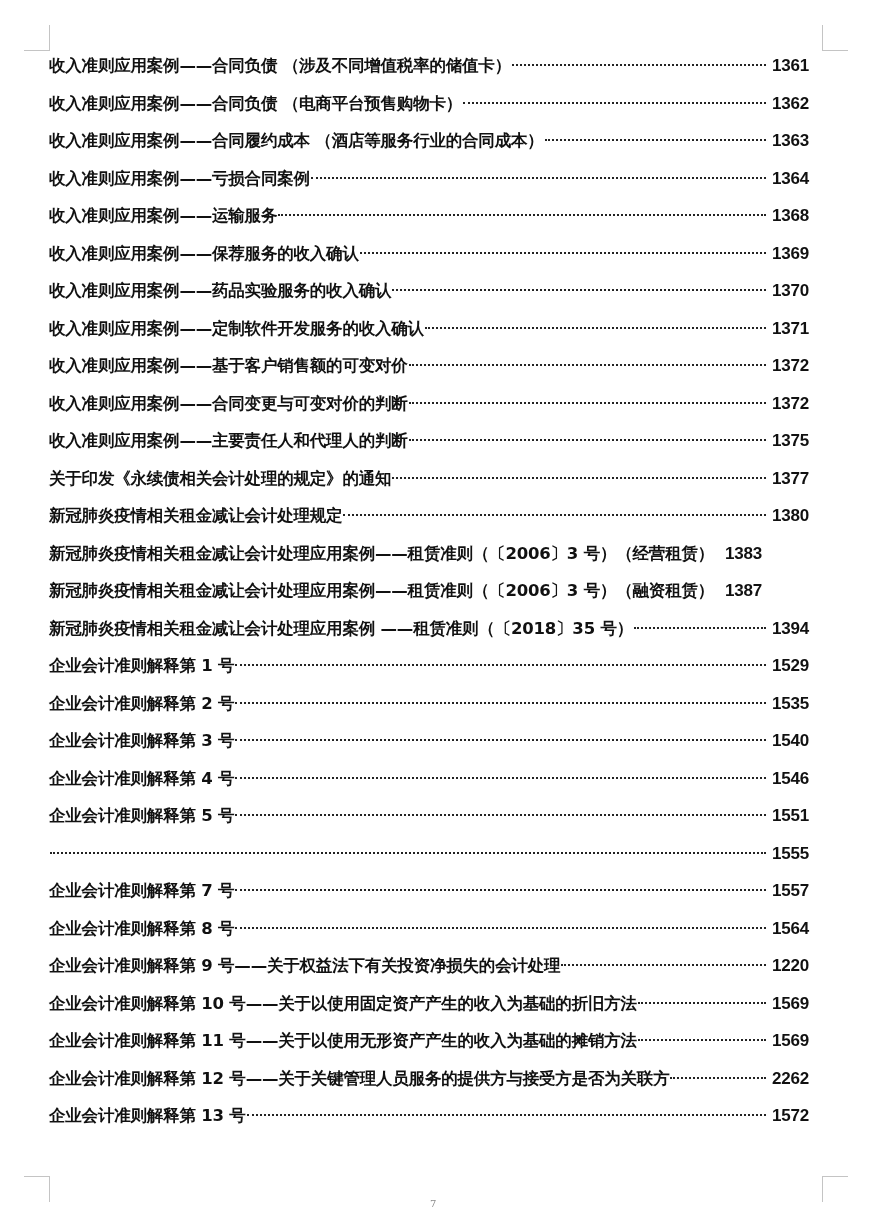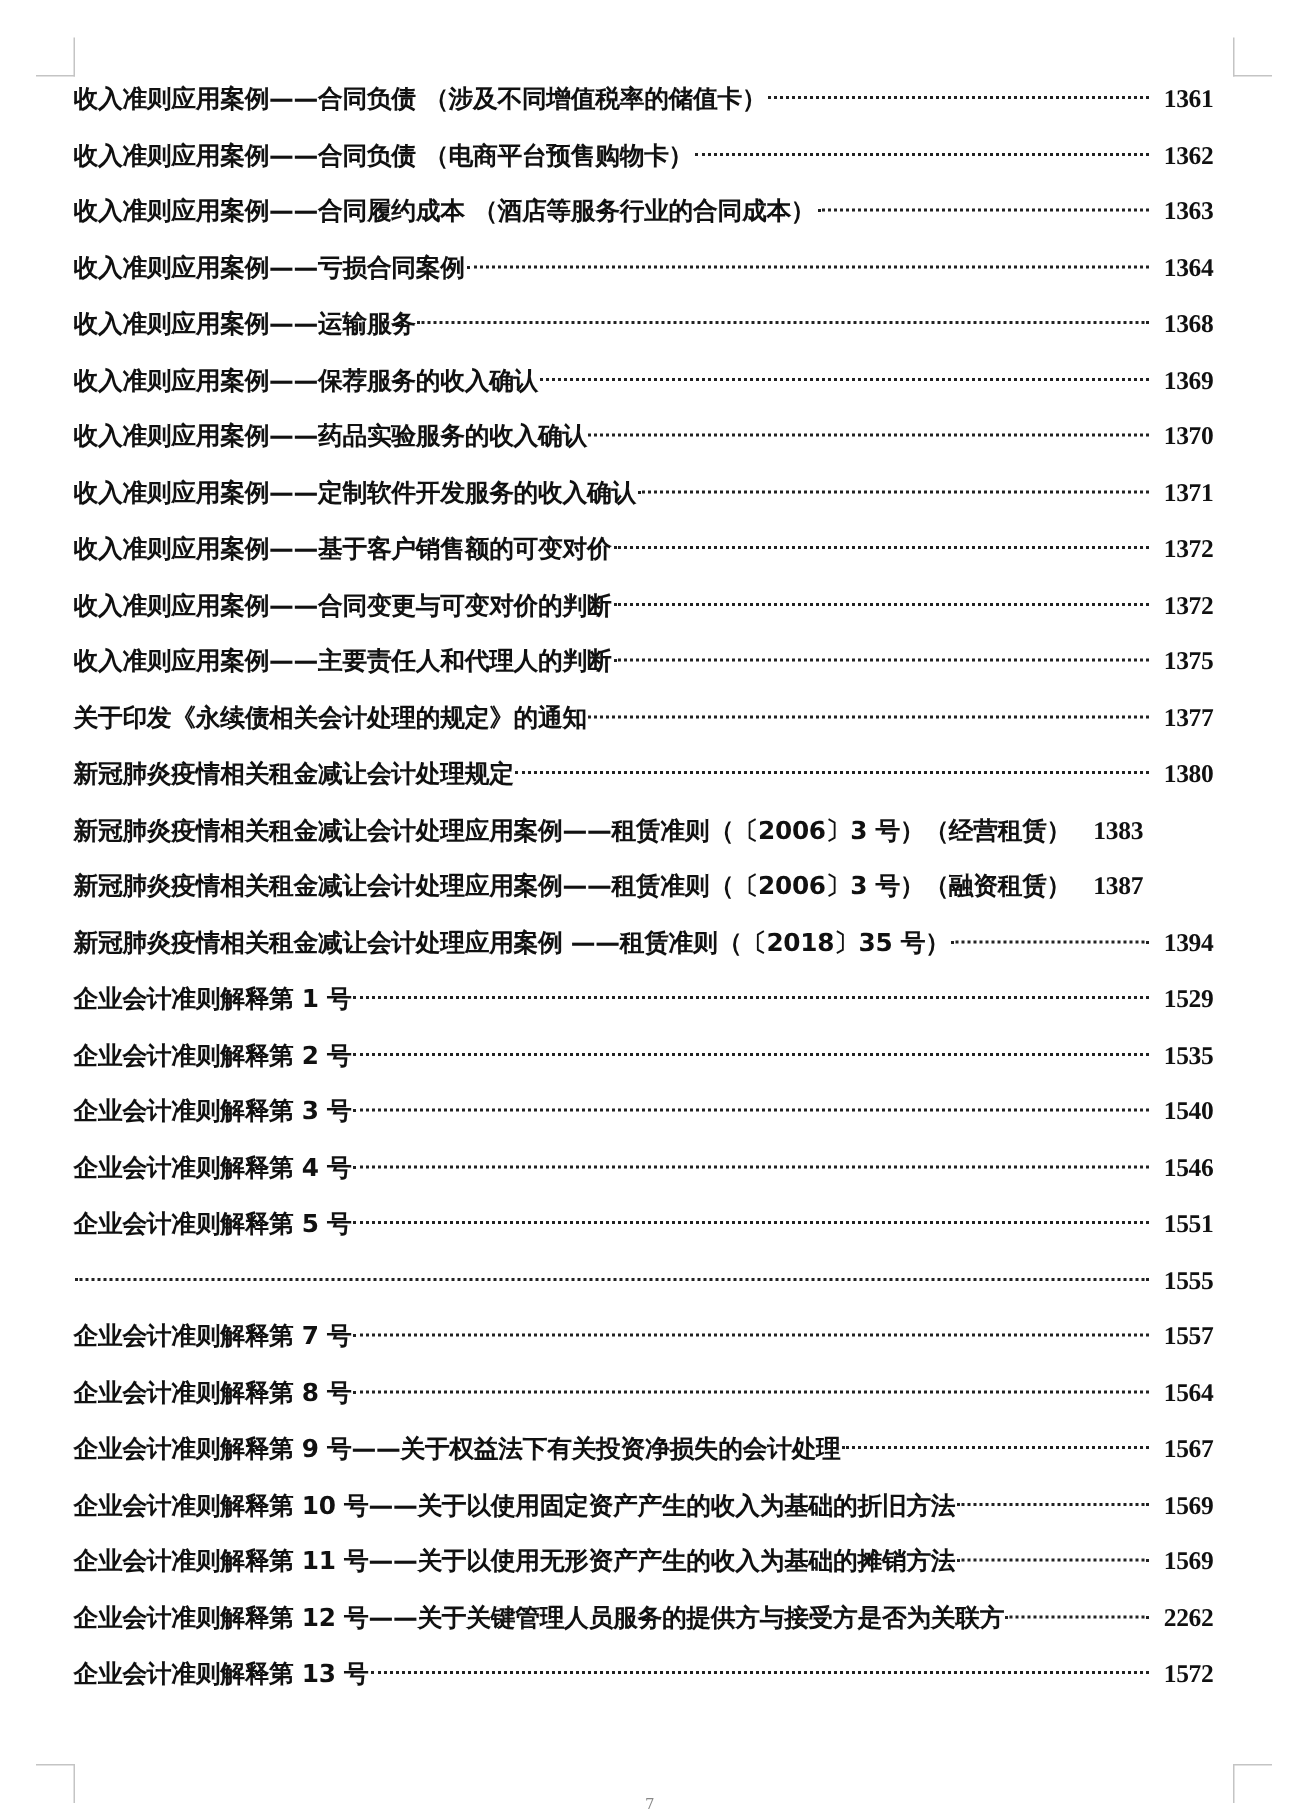--- a/index.html
+++ b/index.html
@@ -62,21 +62,21 @@
       position: relative;
       top: -5px;
       min-width: 0;
     }
     .toc-leader.none {
       border-bottom: none;
       flex: 0 0 4px;
     }
     .toc-page {
       flex: 0 0 auto;
-      font-family: Liberation Serif, serif;
+      font-family: Liberation Sans, sans-serif;
       font-weight: bold;
       font-size: 17px;
       text-align: right;
       min-width: 42px;
     }
     .page-number {
       position: absolute;
       left: 430px;
       top: 1198px;
       font-family: "DejaVu Serif", "Liberation Serif", serif;
@@ -209,21 +209,21 @@
         <span class="toc-page">1557</span>
       </div>
       <div class="toc-entry">
         <span class="toc-title">企业会计准则解释第 8 号</span>
         <span class="toc-leader"></span>
         <span class="toc-page">1564</span>
       </div>
       <div class="toc-entry">
         <span class="toc-title">企业会计准则解释第 9 号——关于权益法下有关投资净损失的会计处理</span>
         <span class="toc-leader"></span>
-        <span class="toc-page">1567</span>
+        <span class="toc-page">1220</span>
       </div>
       <div class="toc-entry">
         <span class="toc-title">企业会计准则解释第 10 号——关于以使用固定资产产生的收入为基础的折旧方法</span>
         <span class="toc-leader"></span>
         <span class="toc-page">1569</span>
       </div>
       <div class="toc-entry">
         <span class="toc-title">企业会计准则解释第 11 号——关于以使用无形资产产生的收入为基础的摊销方法</span>
         <span class="toc-leader"></span>
         <span class="toc-page">1569</span>

